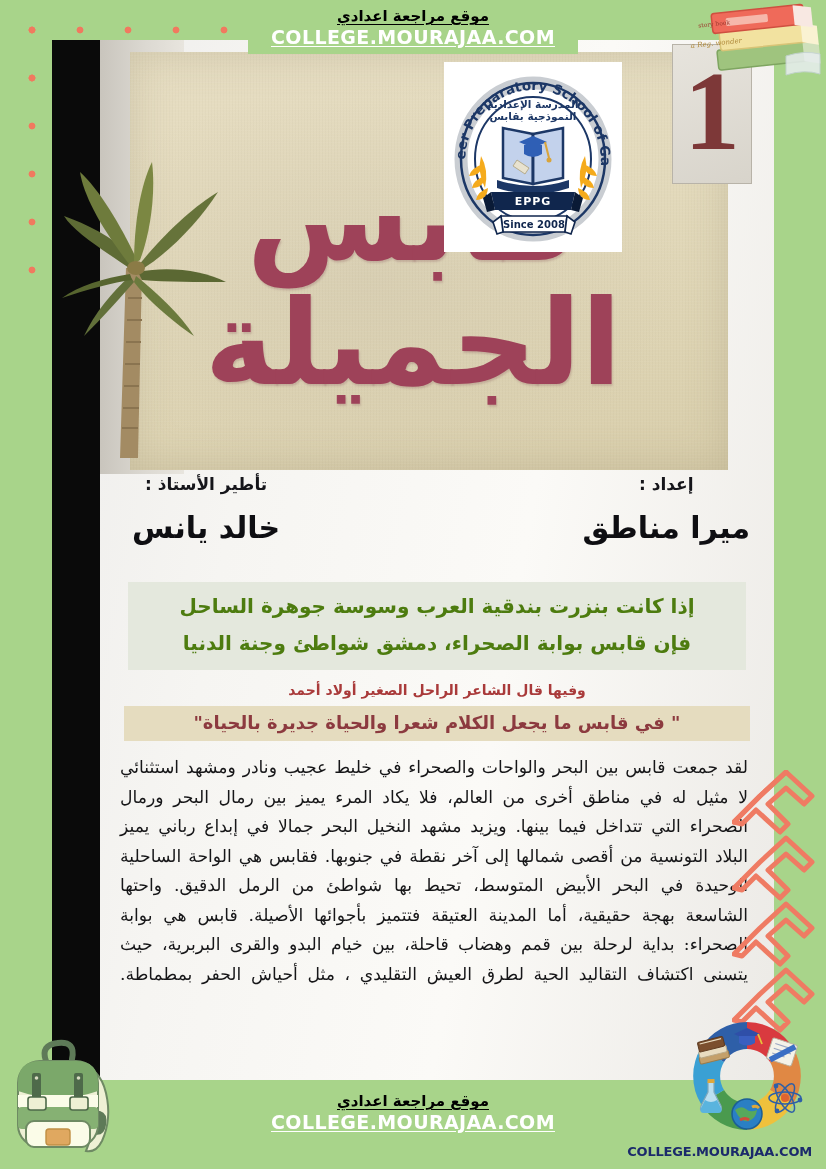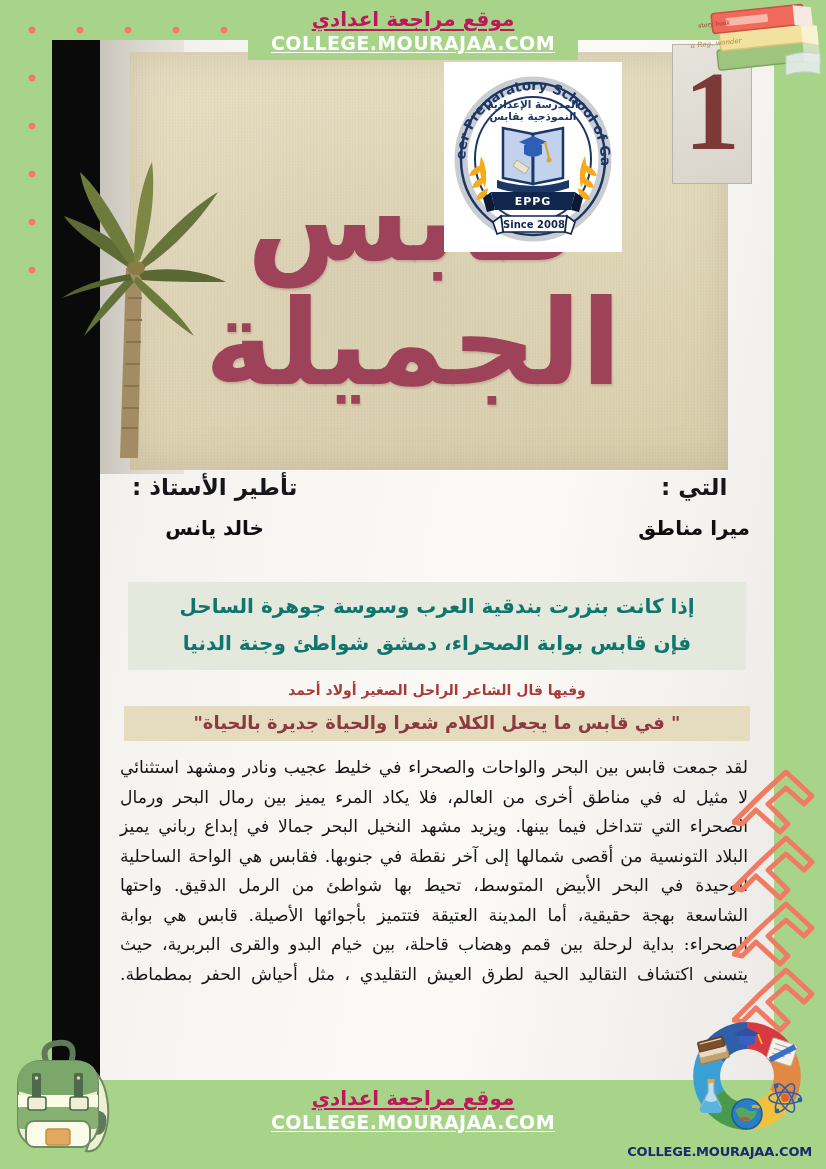--- a/index.html
+++ b/index.html
@@ -156,40 +156,40 @@
 
   .credits {
     position: relative;
     height: 108px;
     margin-top: 4px;
   }
   .credit-col { position: absolute; top: 0; }
   .credit-right { right: 10px; text-align: center; }
   .credit-left  { left: 18px; text-align: center; }
   .credit-label {
-    font-size: 23px; font-weight: 700; color: #15151a;
+    font-size: 17px; font-weight: 700; color: #15151a;
     font-family: "DejaVu Sans", sans-serif;
     margin-bottom: 16px;
   }
   .credit-name {
-    font-size: 20px; font-weight: 700; color: #0e0e12;
+    font-size: 30px; font-weight: 700; color: #0e0e12;
     font-family: "DejaVu Sans", sans-serif;
     letter-spacing: 3px;
     white-space: nowrap;
   }
 
   .band {
     direction: rtl;
     text-align: center;
     font-family: "DejaVu Sans", sans-serif;
     font-weight: 700;
   }
   .band-intro {
     background: #e4e8dd;
-    color: #0f766e;
+    color: #4d7c0f;
     font-size: 20px;
     line-height: 1.85;
     padding: 6px 12px 8px;
     margin: 0 14px;
   }
   .line-poet {
     color: #a93a3a;
     font-size: 14px;
     padding: 12px 0 8px;
     text-align: center;
@@ -227,23 +227,23 @@
     width: 330px;
     text-align: center;
     background: #a8d48a;
     padding: 3px 0 6px;
   }
   .banner-top { top: 4px; }
   .banner-bottom { bottom: 30px; }
   .banner-ar {
     display: inline-block;
     font-family: "DejaVu Sans", sans-serif;
-    font-size: 20px;
-    font-weight: 700;
-    color: #be185d;
+    font-size: 15px;
+    font-weight: 700;
+    color: #000000;
     text-decoration: underline;
     text-underline-offset: 3px;
     direction: rtl;
     letter-spacing: .3px;
   }
   .banner-url {
     display: block;
     font-family: "DejaVu Sans", sans-serif;
     font-size: 19px;
     font-weight: 700;
@@ -396,21 +396,21 @@
     </g>
   </svg>
   </div>
 
   <div class="poster-title">قابس الجميلة</div>
 
   <div class="content">
 
     <div class="credits">
       <div class="credit-col credit-right">
-        <div class="credit-label">التي :</div>
+        <div class="credit-label">إعداد :</div>
         <div class="credit-name">ميرا مناطق</div>
       </div>
       <div class="credit-col credit-left">
         <div class="credit-label">تأطير الأستاذ :</div>
         <div class="credit-name">خالد يانس</div>
       </div>
     </div>
 
     <div class="band band-intro">
       <div>إذا كانت بنزرت بندقية العرب وسوسة جوهرة الساحل</div>

